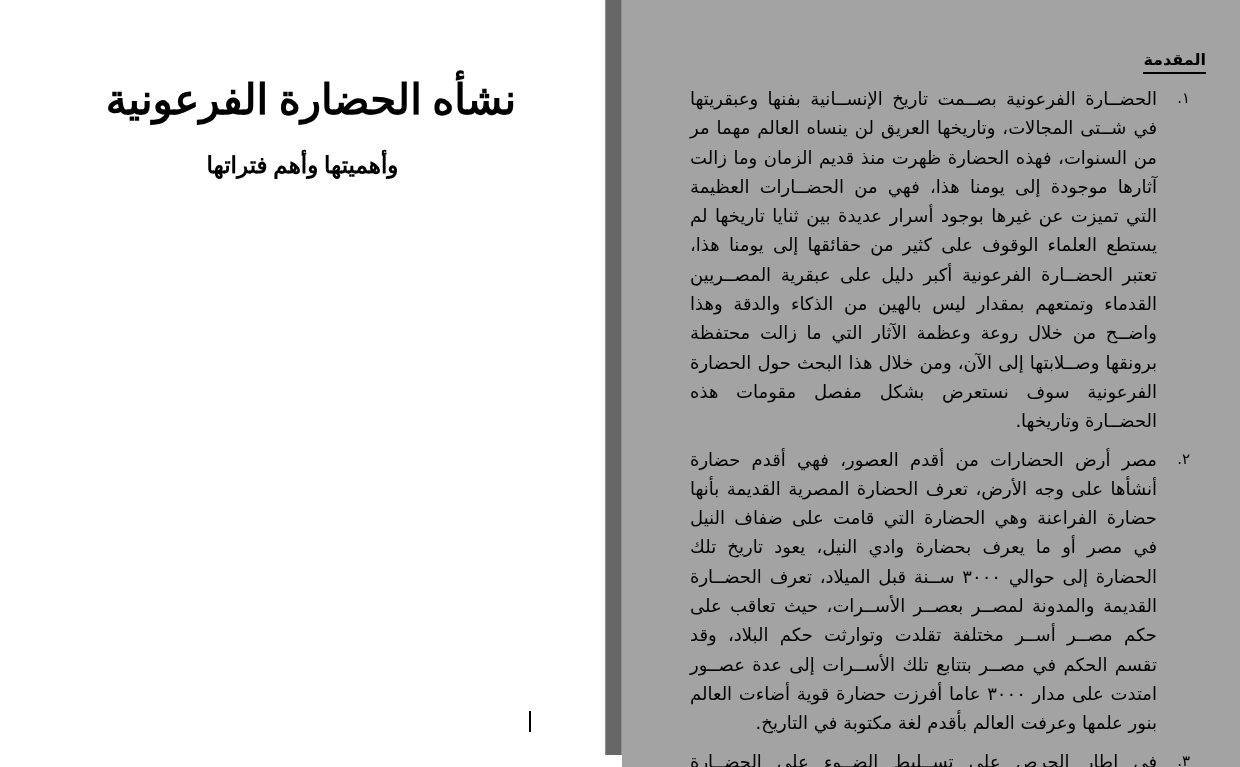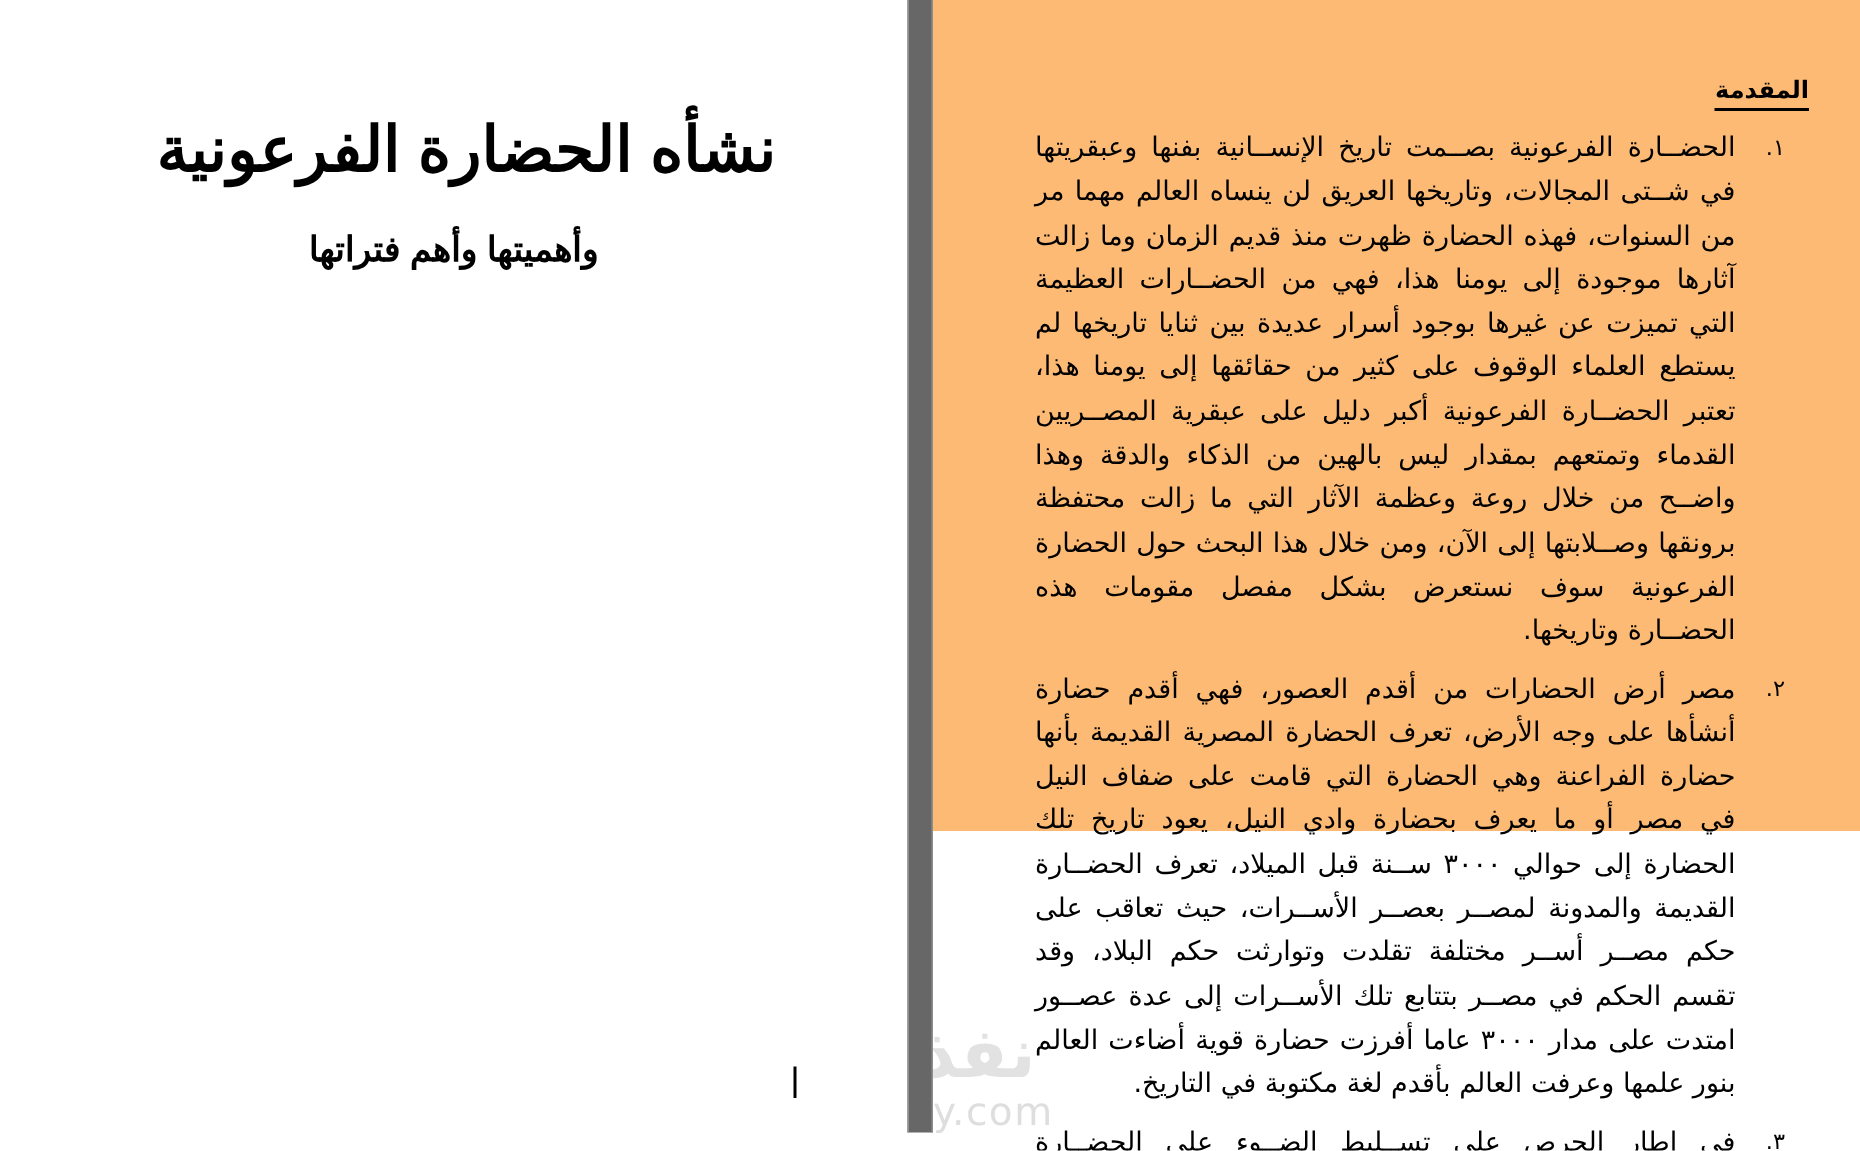--- a/index.html
+++ b/index.html
@@ -31,37 +31,37 @@
   }
 
   
   .cover-page {
     position: absolute; left: 0; top: 0; width: 605px; height: 767px;
     background: #fff; z-index: 2; direction: rtl;
   }
   .cover-title {
     position: absolute; top: 62px; right: 0; left: 0;
     text-align: center; font-size: 42px; font-weight: 700; line-height: 76px;
-    font-family: Liberation Sans, sans-serif;
+    font-family: Liberation Serif, serif;
     padding-left: 17px;
   }
   .cover-subtitle {
     position: absolute; top: 146px; right: 0; left: 0;
     text-align: center; font-size: 23px; font-weight: 700; line-height: 40px;
-    font-family: Liberation Sans, sans-serif;
+    font-family: Liberation Serif, serif;
   }
   .text-caret {
     position: absolute; left: 529px; top: 711px; width: 2px; height: 21px;
     background: #000; z-index: 3;
   }
 
   
   .intro-page {
-    position: absolute; left: 622px; top: 0; width: 618px; height: 554px;
-    background: #fdba74; z-index: 2; direction: rtl;
+    position: absolute; left: 622px; top: 0; width: 618px; height: 767px;
+    background: #a3a3a3; z-index: 2; direction: rtl;
   }
   .intro-heading-wrap {
     position: absolute; top: 50px; right: 34px; text-align: right;
   }
   .intro-heading {
     display: inline-block; font-size: 16px; font-weight: 700;
     border-bottom: 2px solid #000; padding-bottom: 2px; line-height: 20px;
   }
   .paragraph-list {
     position: absolute; top: 84px; right: 50px; width: 500px; direction: rtl;

